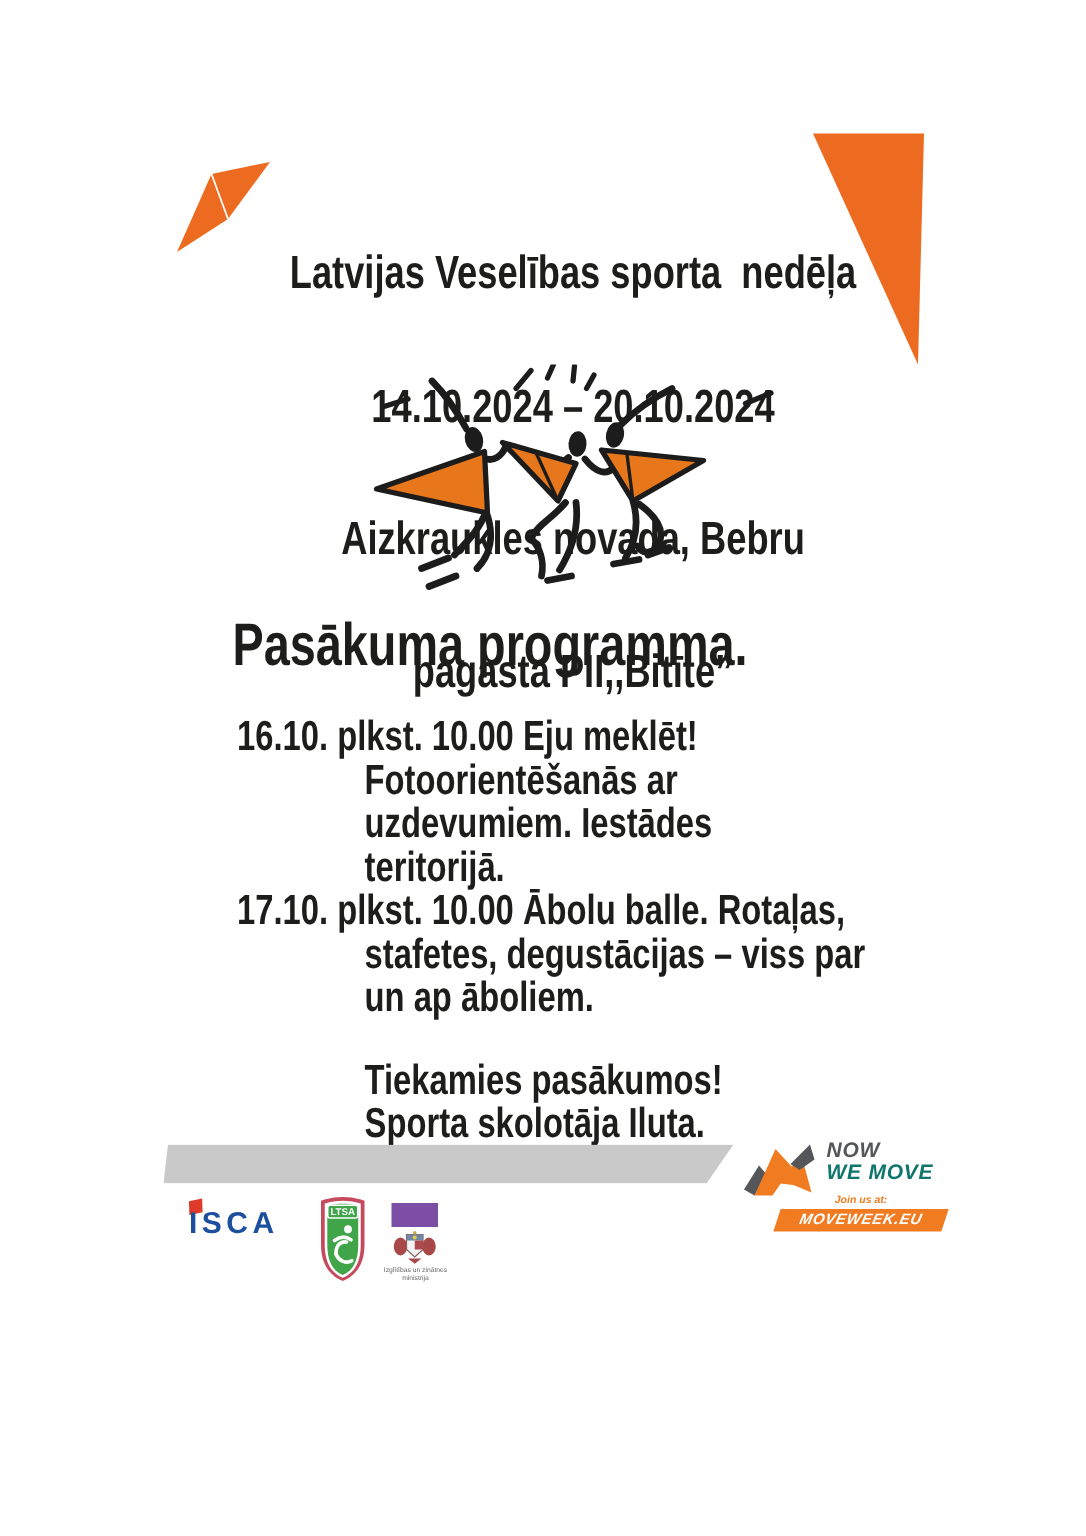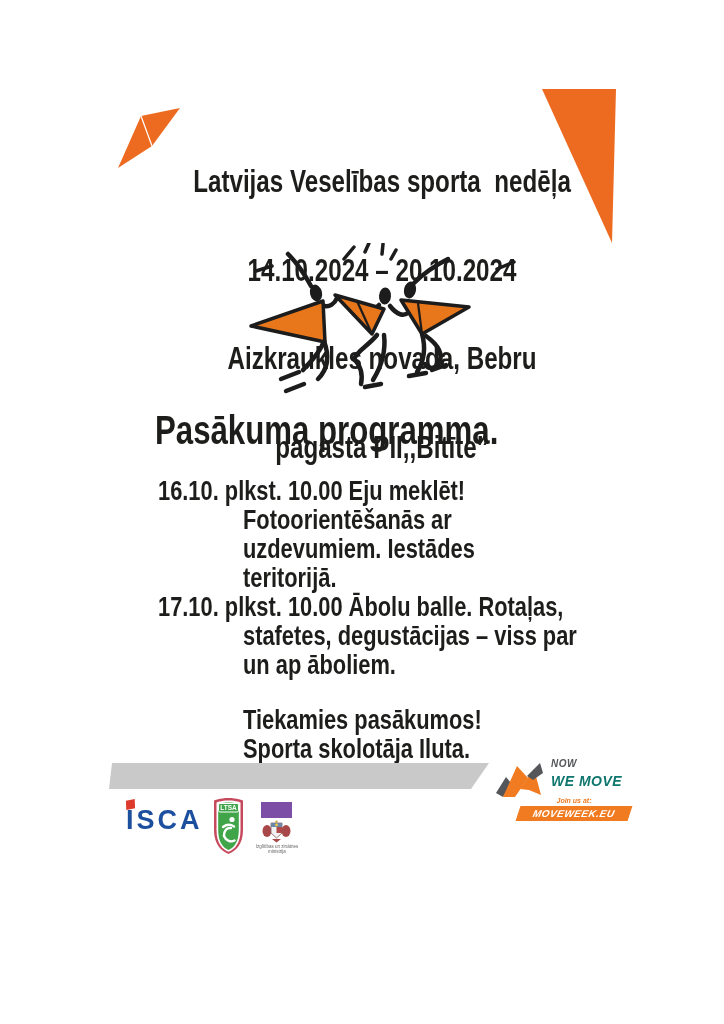--- a/index.html
+++ b/index.html
@@ -28,32 +28,32 @@
   .pl.ind{padding-left:109px;}
   .pl.blank{height:26px;}
   
   .graybar{
     left:109px;top:763px;width:380px;height:26px;background:#c9c9c9;
     clip-path:polygon(3px 0,380px 0,362px 26px,0 26px);
   }
   
   .nwm{left:496px;top:758px;width:142px;height:68px;}
   .nwm-mark{position:absolute;left:0;top:4px;}
-  .nwm-now{position:absolute;left:55px;top:0;font-size:10px;font-weight:700;font-style:italic;color:#55565a;letter-spacing:.5px;}
+  .nwm-now{position:absolute;left:55px;top:0;font-size:14px;font-weight:700;font-style:italic;color:#55565a;letter-spacing:.5px;}
   .nwm-we{position:absolute;left:55px;top:15px;font-size:14px;font-weight:700;font-style:italic;color:#0f766e;letter-spacing:.5px;}
   .nwm-join{position:absolute;left:22px;top:39px;width:112px;text-align:center;font-size:7px;font-weight:700;font-style:italic;color:#f07b21;}
   .nwm-site{
     position:absolute;left:22px;top:48px;width:112px;height:15px;background:#f07b21;
     transform:skewX(-18deg);display:flex;align-items:center;justify-content:center;
   }
   .nwm-site span{color:#ffffff;font-size:10px;font-weight:700;font-style:italic;letter-spacing:.5px;transform:skewX(6deg);}
   
   .isca{left:126px;top:805px;width:92px;height:32px;}
   .isca-dot{position:absolute;left:0;top:-5px;width:9px;height:9px;background:#dd3a2b;transform:rotate(-12deg) skewX(-10deg);}
-  .isca-text{position:absolute;left:0;top:0;font-size:27px;font-weight:700;color:#1d4f9f;letter-spacing:3px;text-transform:uppercase;}
+  .isca-text{position:absolute;left:0;top:0;font-size:20px;font-weight:700;color:#1d4f9f;letter-spacing:3px;text-transform:uppercase;}
   .ltsa{left:213px;top:797px;}
   .ministry{left:259px;top:801px;width:38px;height:58px;}
   .min-rect{position:absolute;left:2px;top:1px;width:31px;height:16px;background:#7c4ea5;}
   .min-coat{position:absolute;left:3px;top:19px;}
   .min-text{position:absolute;left:-6px;top:43px;width:48px;text-align:center;font-size:4.5px;line-height:5px;color:#666;}
 </style>
 </head>
 <body>
 
 <div class="page">

